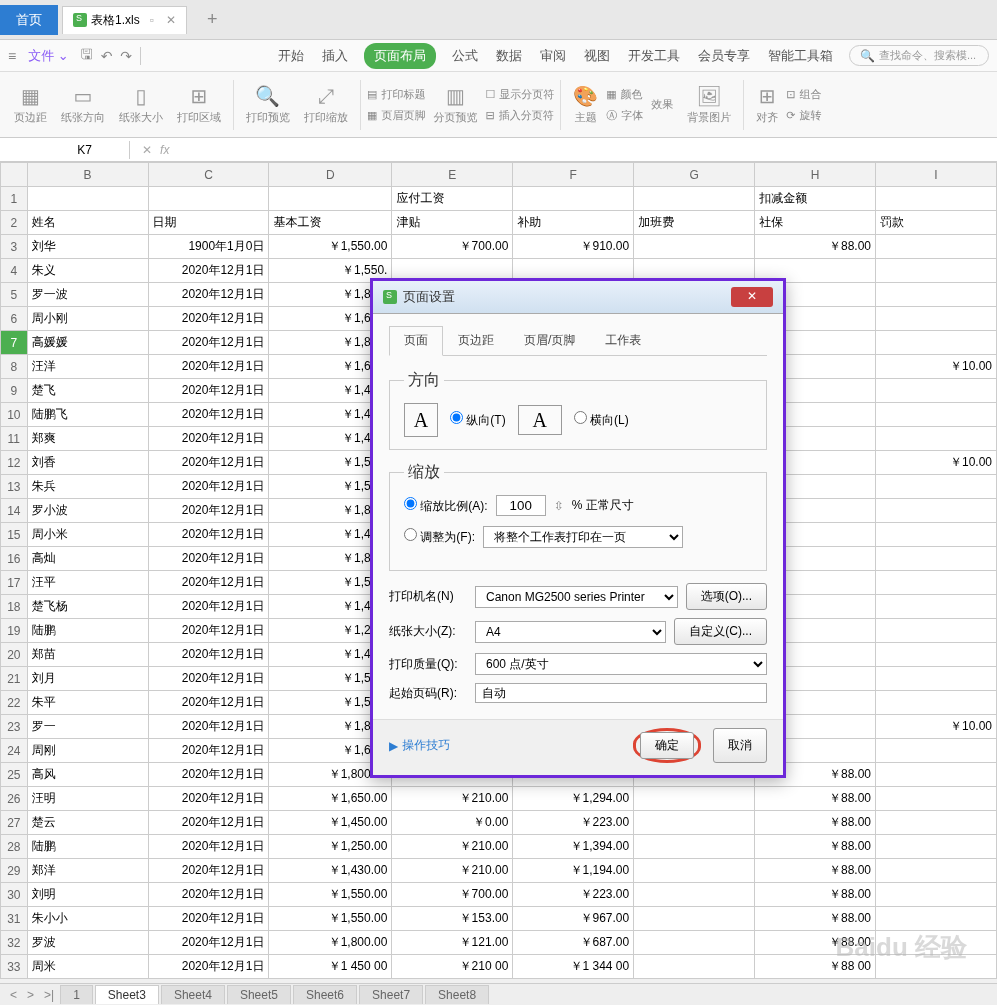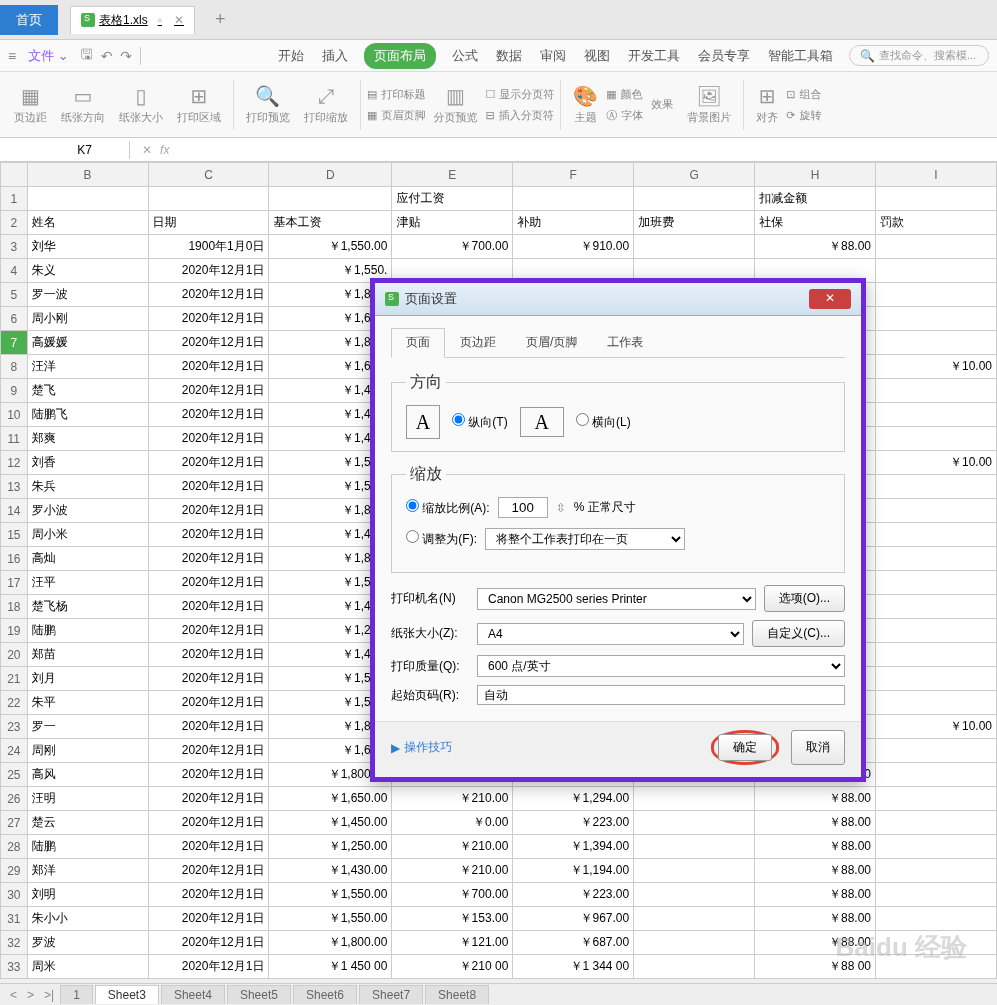--- a/index.html
+++ b/index.html
@@ -1,21 +1,21 @@
 <!DOCTYPE html>
 <html><head>
 <meta charset="utf-8">
 <style>
 * { box-sizing: border-box; margin: 0; padding: 0; font-family: "Microsoft YaHei", sans-serif; }
 body { background: #f0f0f0; width: 997px; height: 1005px; overflow: hidden; position: relative; font-size: 12px; }
 
 
 .top-tabs { display: flex; background: #e8e8e8; height: 40px; align-items: center; border-bottom: 1px solid #ccc; }
 .tab-home { background: #2d7dd2; color: #fff; padding: 6px 16px; font-size: 13px; }
-.tab-file { display: flex; align-items: center; gap: 4px; padding: 4px 10px; background: #fff; margin-left: 12px; border: 1px solid #ccc; border-bottom: none; height: 28px; text-decoration: underline; }
+.tab-file { display: flex; align-items: center; gap: 4px; padding: 4px 10px; background: #fff; margin-left: 4px; border: 1px solid #ccc; border-bottom: none; height: 28px; }
 .file-icon { width: 14px; height: 14px; background: #4caf50; display: inline-block; border-radius: 2px; position: relative; }
 .file-icon::after { content: "S"; color: #fff; font-size: 9px; position: absolute; left: 3px; top: 0; }
 .tab-close { color: #999; margin-left: 8px; cursor: pointer; }
 .tab-add { margin-left: 20px; font-size: 18px; color: #888; cursor: pointer; }
 
 
 .menu-bar { display: flex; align-items: center; height: 32px; background: #fafafa; border-bottom: 1px solid #ddd; padding: 0 8px; gap: 4px; }
 .menu-left { display: flex; align-items: center; gap: 8px; }
 .menu-icon { color: #888; font-size: 14px; cursor: pointer; }
 .menu-file-btn { color: #8b5cf6; font-size: 13px; cursor: pointer; padding: 2px 4px; }
@@ -45,21 +45,21 @@
 table.grid th { background: #f2f2f2; color: #666; font-weight: normal; text-align: center; }
 .rowhead { background: #f2f2f2; text-align: center; color: #666; width: 26px; }
 .rowhead.sel { background: #4caf50; color: #fff; }
 td.r { text-align: right; }
 td.c { text-align: left; }
 col.cA { width: 26px; } col.cB { width: 118px; } col.cC { width: 118px; }
 col.cD { width: 120px; } col.cE { width: 118px; } col.cF { width: 118px; }
 col.cG { width: 118px; } col.cH { width: 118px; } col.cI { width: 118px; }
 
 
-.dialog { position: absolute; left: 370px; top: 278px; width: 496px; background: #1d4ed8; border: 5px solid #6d28d9; box-shadow: 0 4px 16px rgba(0,0,0,.3); }
+.dialog { position: absolute; left: 370px; top: 278px; width: 416px; background: #1d4ed8; border: 3px solid #6d28d9; box-shadow: 0 4px 16px rgba(0,0,0,.3); }
 .dlg-title { background: linear-gradient(#e8f0fa,#d0e0f0); padding: 6px 10px; display: flex; align-items: center; gap: 6px; border-bottom: 1px solid #aaa; }
 .dlg-title-txt { font-size: 13px; color: #333; }
 .dlg-close { margin-left: auto; background: #c84040; color: #fff; width: 42px; height: 20px; text-align: center; border-radius: 3px; cursor: pointer; font-size: 12px; line-height: 18px; }
 .dlg-body { padding: 12px 16px 8px; background: #fafafa; }
 .dlg-tabs { display: flex; border-bottom: 1px solid #ccc; margin-bottom: 14px; }
 .dlg-tab { padding: 5px 14px; font-size: 12px; color: #444; cursor: pointer; border: 1px solid transparent; }
 .dlg-tab.active { border: 1px solid #ccc; border-bottom: 1px solid #fafafa; background: #fafafa; margin-bottom: -1px; }
 fieldset { border: 1px solid #ccc; padding: 12px 14px; margin-bottom: 12px; }
 legend { font-size: 16px; color: #333; padding: 0 4px; }
 .orient-row { display: flex; align-items: center; gap: 12px; }

